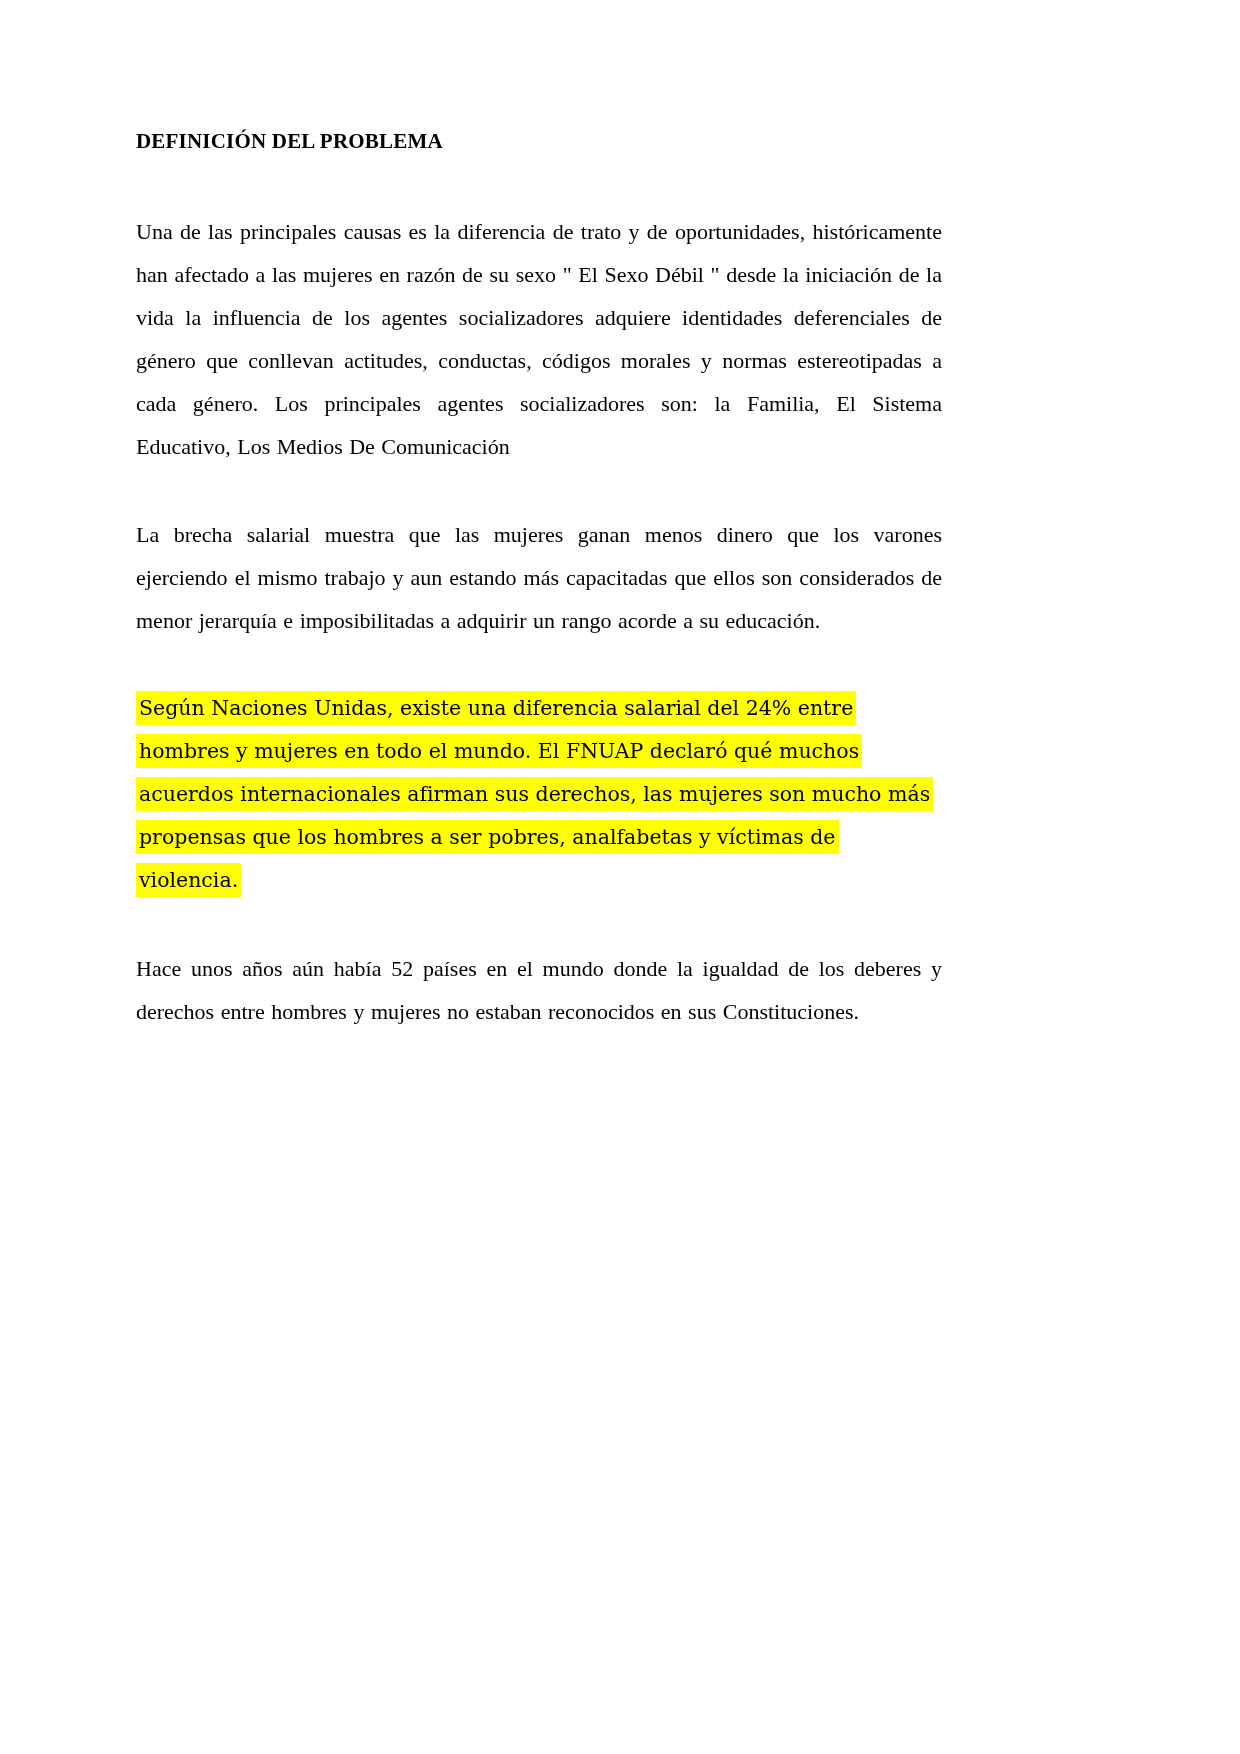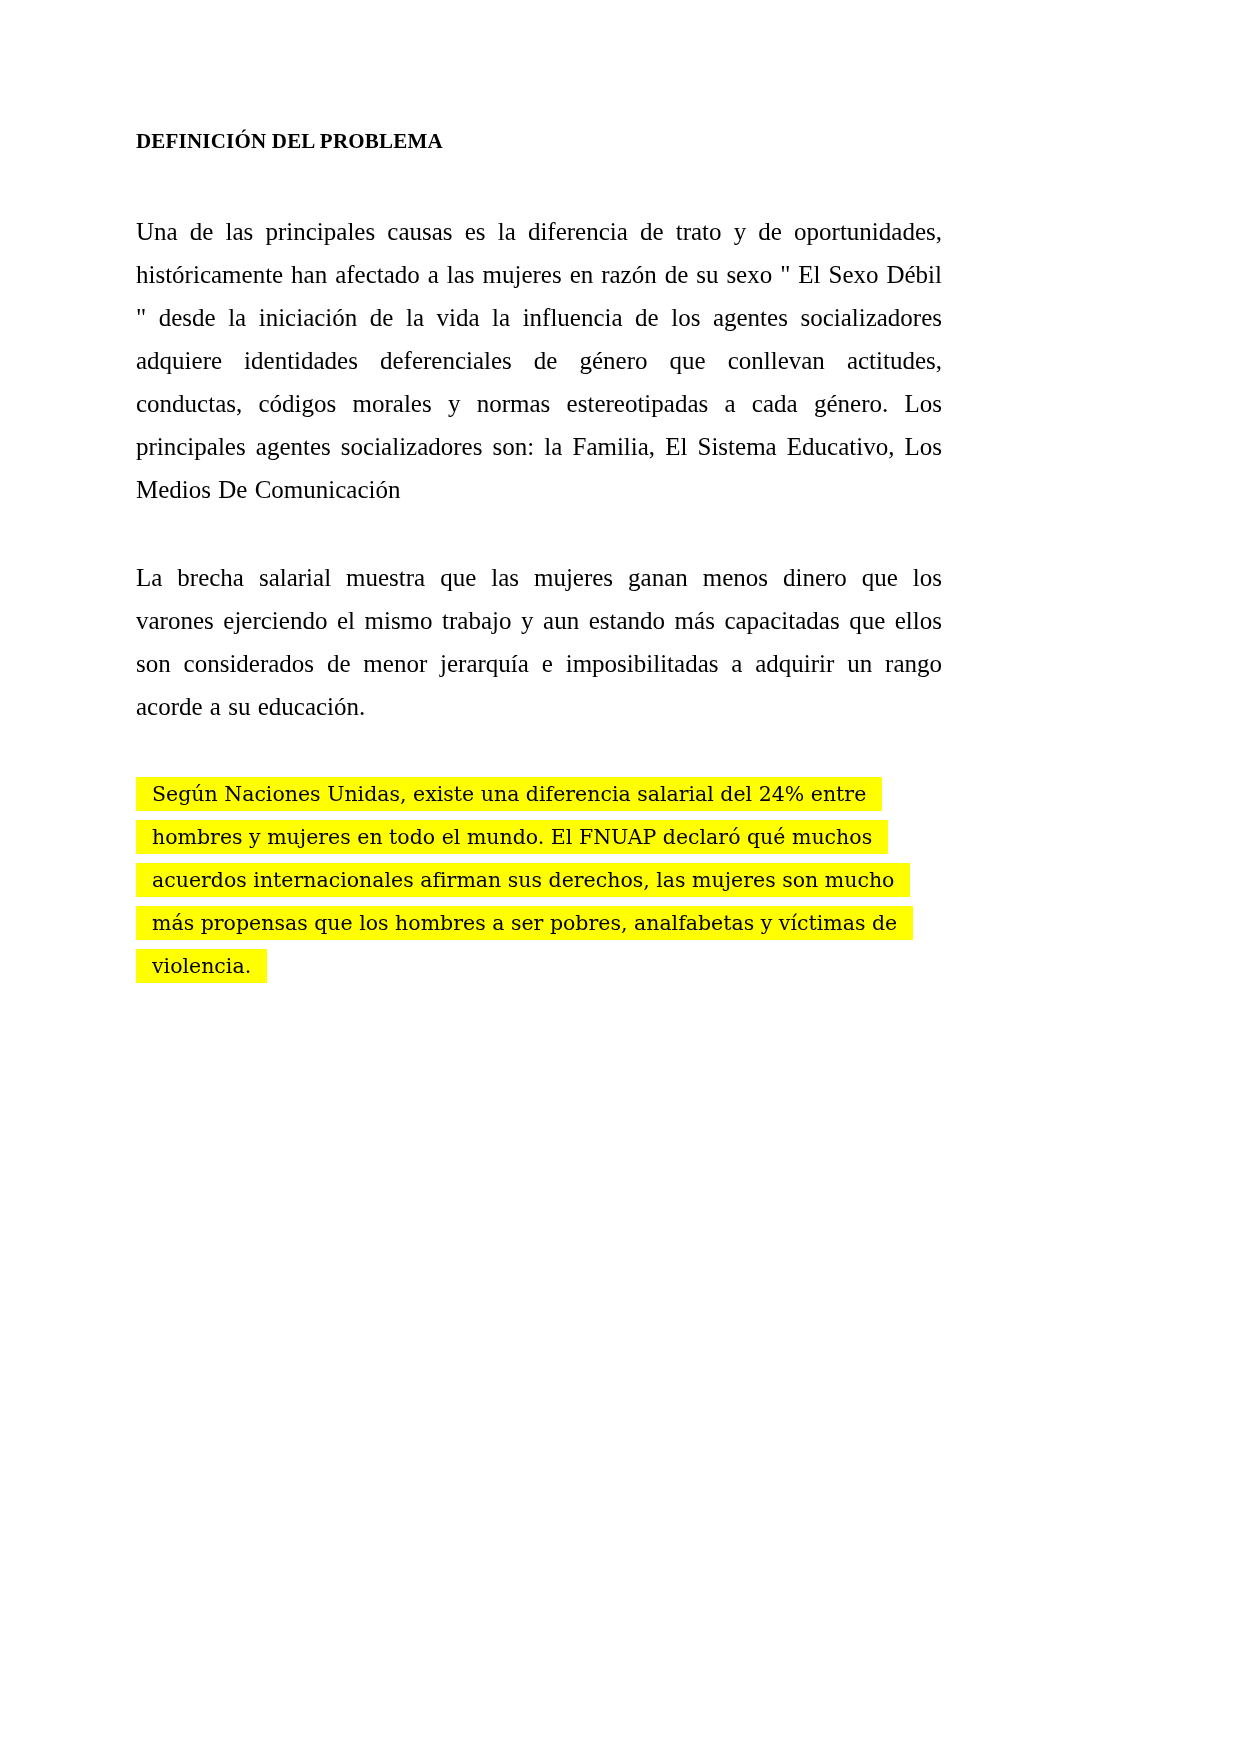--- a/index.html
+++ b/index.html
@@ -24,48 +24,49 @@
   }
   .doc-title {
     font-family: "Liberation Serif", serif;
     font-size: 21px;
     line-height: 26px;
     font-weight: bold;
     margin: 0 0 56px 0;
     letter-spacing: 0.2px;
   }
   p.body-par {
-    font-size: 25px;
+    font-size: 22px;
     line-height: 43px;
     margin: 0 0 45px 0;
     text-align: justify;
     word-spacing: 1px;
   }
   p.body-par.hl-par {
     
     font-family: "DejaVu Serif", serif;
     font-size: 20.5px;
     text-align: left;
     word-spacing: normal;
   }
   .hl {
     background: #ffff00;
-    padding: 5px 16px;
+    padding: 5px 3px;
     -webkit-box-decoration-break: clone;
     box-decoration-break: clone;
   }
 </style>
 </head>
 <body>
 
 <div class="page">
 
   <h1 class="doc-title">DEFINICIÓN DEL PROBLEMA</h1>
 
   <p class="body-par"><span>Una de las principales causas es la diferencia de trato y de oportunidades, históricamente han afectado a las mujeres en razón de su sexo " El Sexo Débil " desde la iniciación de la vida la influencia de los agentes socializadores adquiere identidades deferenciales de género que conllevan actitudes, conductas, códigos morales y normas estereotipadas a cada género. Los principales agentes socializadores son: la Familia, El Sistema Educativo, Los Medios De Comunicación</span></p>
 
   <p class="body-par"><span>La brecha salarial muestra que las mujeres ganan menos dinero que los varones ejerciendo el mismo trabajo y aun estando más capacitadas que ellos son considerados de menor jerarquía e imposibilitadas a adquirir un rango acorde a su educación.</span></p>
 
 
   <p class="body-par hl-par"><span class="hl">Según Naciones Unidas, existe una diferencia salarial del 24% entre hombres y mujeres en todo el mundo.  El FNUAP declaró qué muchos acuerdos internacionales afirman sus derechos, las mujeres son mucho más propensas que los hombres a ser pobres, analfabetas y víctimas de violencia.</span></p>
 
+  <p class="body-par"><span>Hace unos años aún había 52 países en el mundo donde la igualdad de los deberes y derechos entre hombres y mujeres no estaban reconocidos en sus Constituciones.</span></p>
 
 </div>
 
 </body></html>

